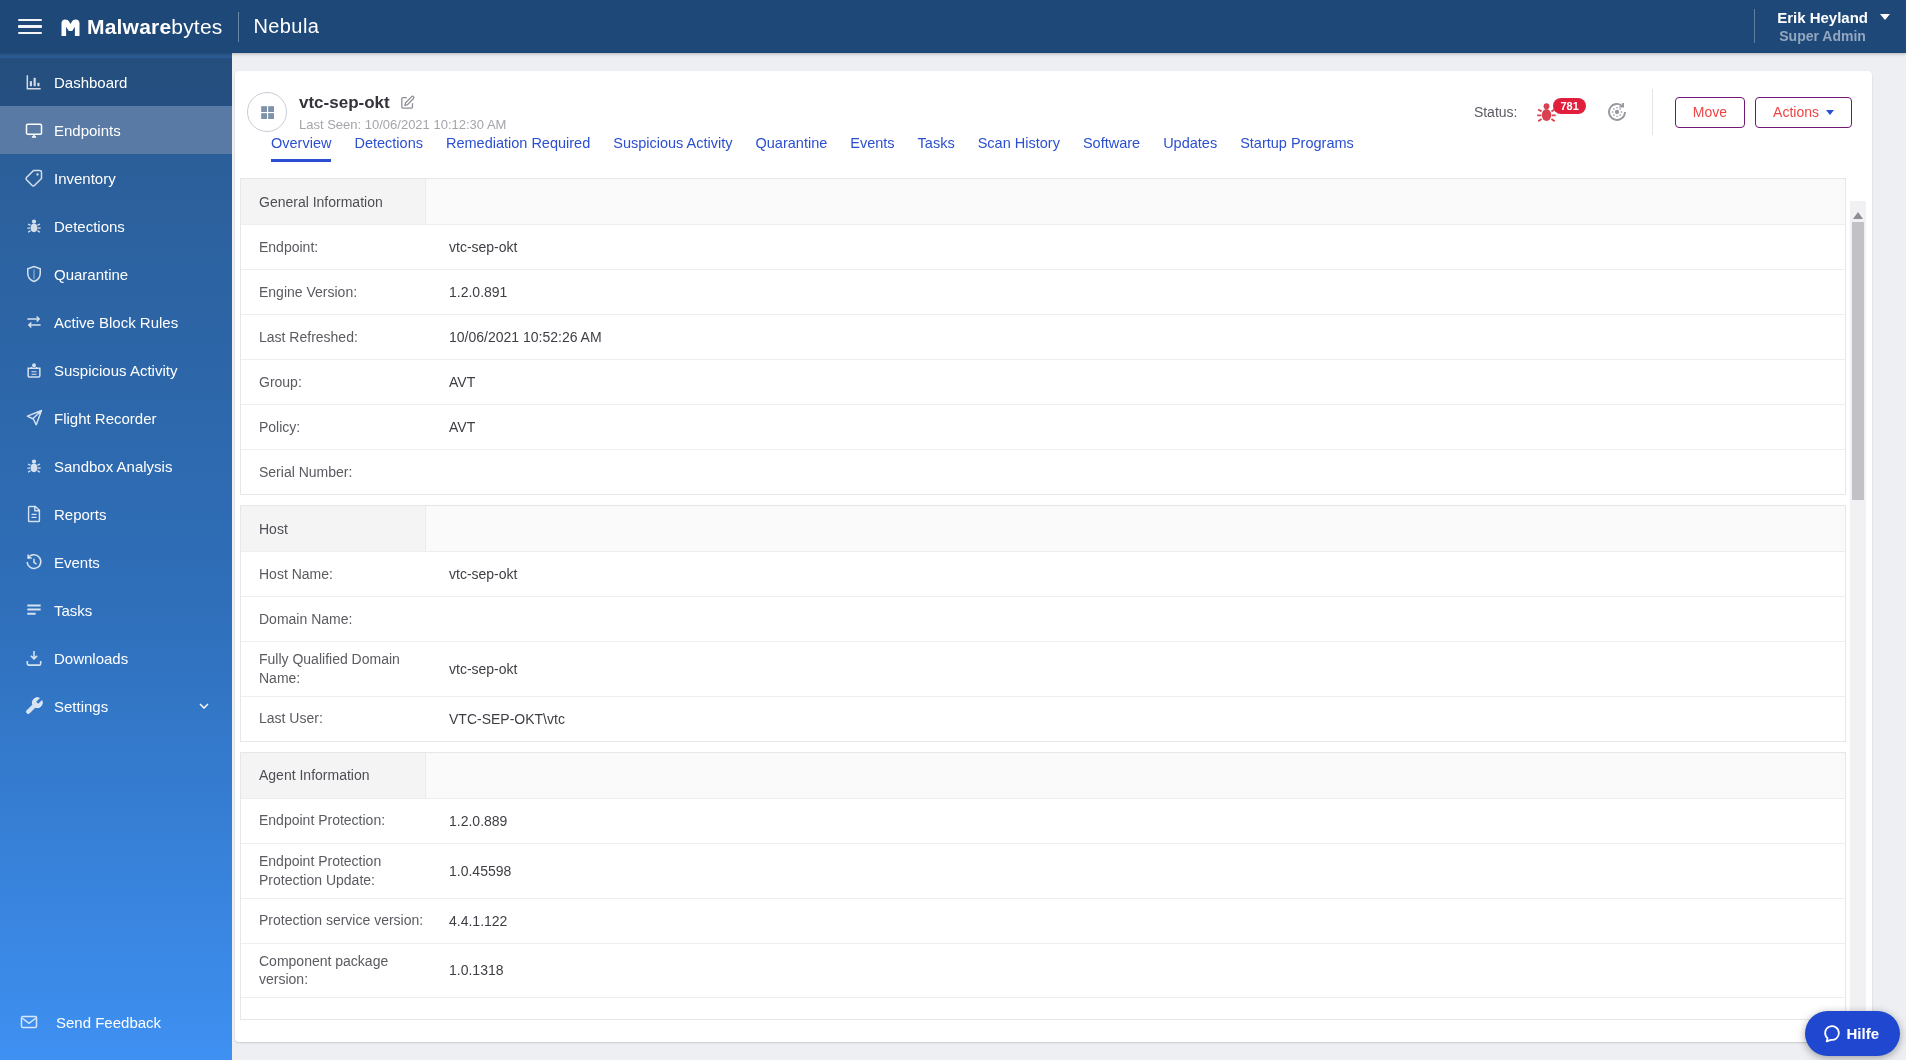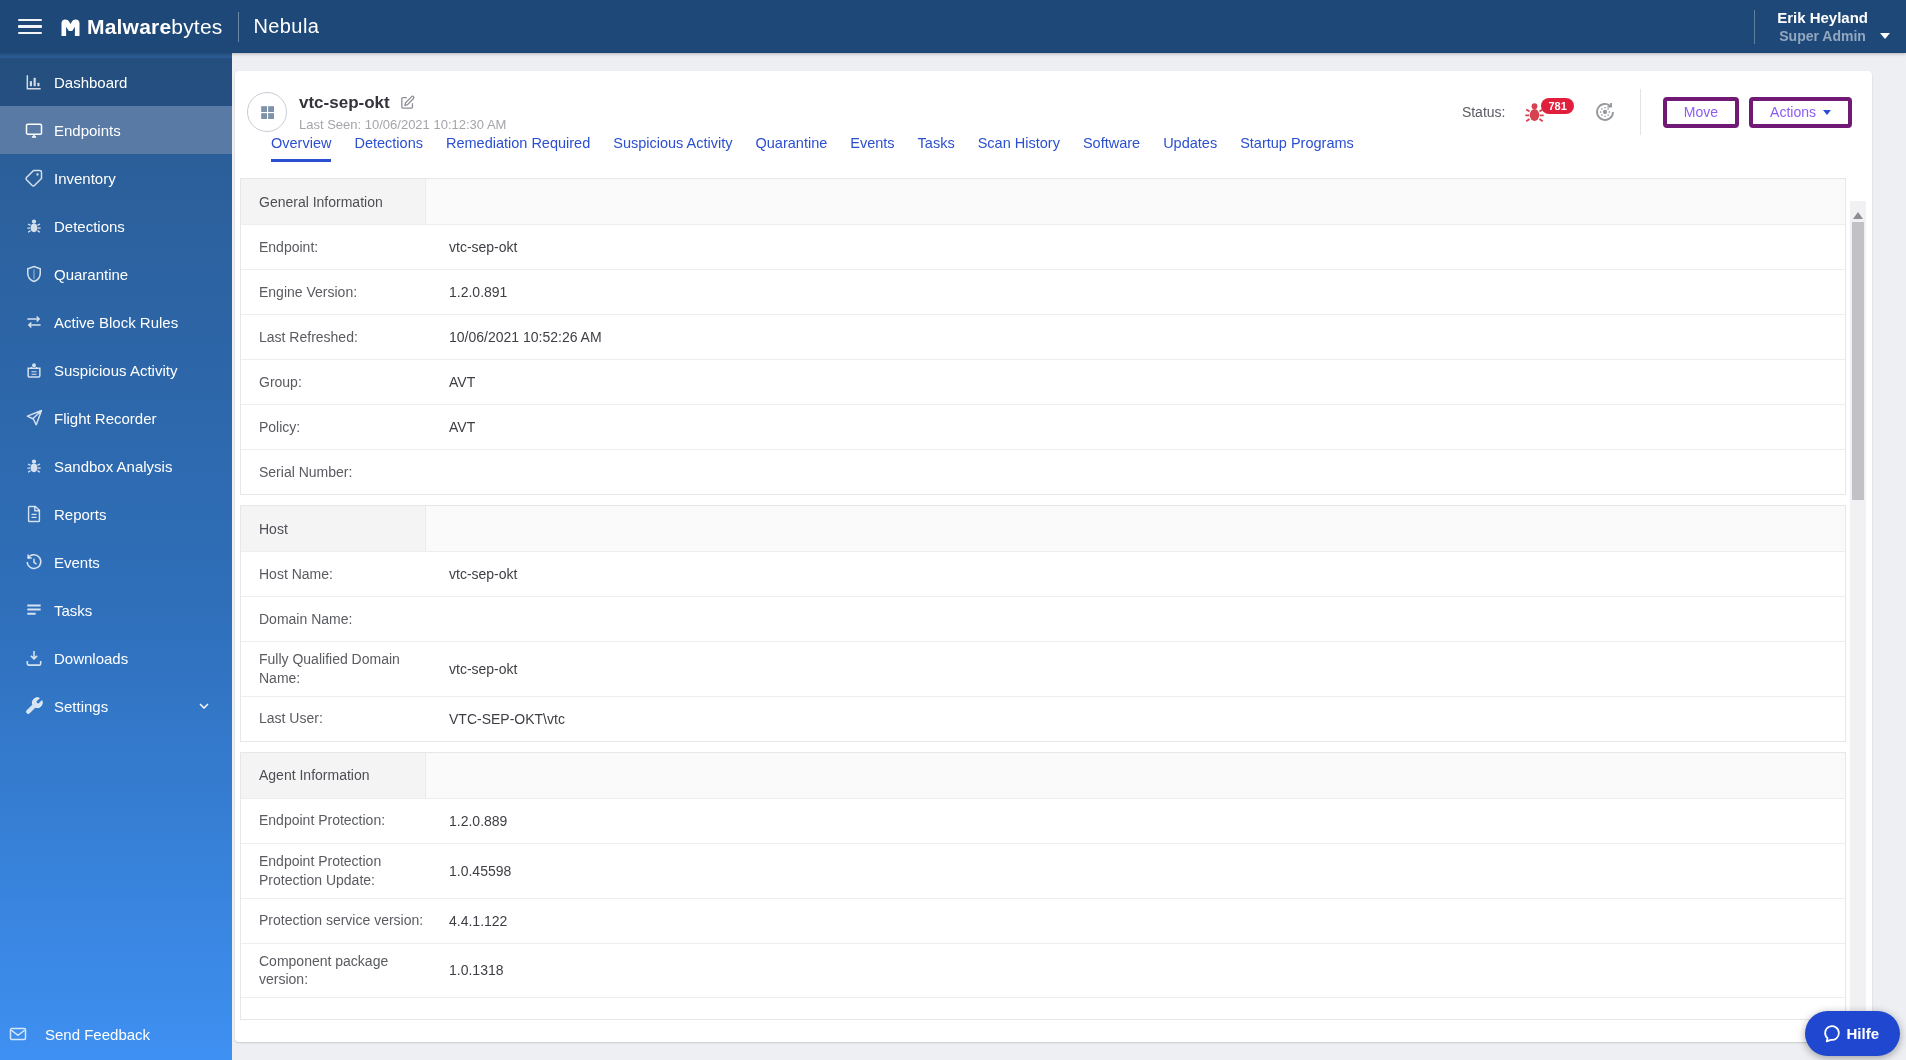--- a/index.html
+++ b/index.html
@@ -18,21 +18,21 @@
     box-shadow:0 1px 3px rgba(0,0,0,.25); z-index:10;
   }
   .hamburger { margin-left:18px; width:24px; cursor:pointer; }
   .hamburger span { display:block; height:2.5px; background:rgba(255,255,255,.95); margin:4px 0; border-radius:1px; }
   .brand { display:flex; align-items:center; margin-left:16px; }
   .brand svg { width:24px; height:24px; }
   .brand-text { color:#fff; font-size:21px; margin-left:5px; letter-spacing:.2px; }
   .brand-text b { font-weight:bold; }
   .topbar-divider { width:1px; height:30px; background:rgba(255,255,255,.35); margin:0 14px 0 16px; }
   .product-name { color:#fff; font-size:20px; font-weight:400; letter-spacing:.4px; }
-  .topbar-right { margin-left:auto; display:flex; align-items:flex-end; padding-right:16px; }
+  .topbar-right { margin-left:auto; display:flex; align-items:flex-start; padding-right:16px; }
   .user-divider { width:1px; height:34px; background:rgba(255,255,255,.30); margin-right:22px; }
   .user-block { text-align:center; margin-right:12px; cursor:pointer; }
   .user-name { color:#fff; font-size:15px; font-weight:bold; }
   .user-role { color:#93a7c0; font-size:14px; font-weight:bold; margin-top:2px; }
   .caret-down { width:0; height:0; border:5px solid transparent; border-top:6px solid #fff; margin-top:5px; cursor:pointer; }
 
   
   .sidebar {
     position:absolute; top:53px; left:0; width:232px; height:1007px;
     background:linear-gradient(180deg,#2a5b92 0%, #2f6fba 55%, #3e90f2 100%);
@@ -40,22 +40,22 @@
   }
   .nav-item {
     height:48px; display:flex; align-items:center; gap:10px;
     padding-left:24px; color:#fff; font-size:15px; cursor:pointer;
   }
   .nav-item.hovered { background:rgba(0,0,0,.14); }
   .nav-item.active  { background:#587aa5; }
   .nav-icon { width:20px; height:20px; flex:0 0 20px; }
   .nav-chevron { margin-left:auto; margin-right:20px; width:16px; height:16px; }
   .nav-footer {
-    position:absolute; bottom:0; left:0; right:0; height:52px;
-    display:flex; align-items:center; gap:17px; padding-left:8px;
+    position:absolute; bottom:12px; left:0; right:0; height:52px;
+    display:flex; align-items:center; gap:17px; padding-left:19px;
     color:#fff; font-size:15px; cursor:pointer;
   }
 
   
   .main { position:absolute; top:53px; left:220px; width:1674px; height:1007px; }
   .card {
     position:absolute; top:18px; left:15px; width:1637px; height:971px;
     background:#fff; border-radius:4px; box-shadow:0 1px 2px rgba(0,0,0,.16);
     overflow:hidden;
   }
@@ -73,22 +73,22 @@
   .head-right { margin-left:auto; display:flex; align-items:center; }
   .status-label { font-size:14px; color:#5b5c63; margin-right:16px; }
   .bug-wrap { position:relative; display:flex; align-items:center; cursor:pointer; }
   .bug-badge {
     background:#e01f3d; color:#fff; font-size:11px; font-weight:bold;
     border-radius:9px; padding:2px 7px; margin-left:-7px; margin-top:-12px;
   }
   .sync-gear { margin-left:18px; width:26px; height:26px; cursor:pointer; }
   .head-sep { width:1px; height:46px; background:#e4e4e8; margin:0 22px; }
   .btn {
-    height:31px; padding:0 17px; background:#fff; border:4px solid #701a75;
-    border-radius:4px; color:#8b5cf6; font-size:14px; font-family:inherit;
+    height:31px; padding:0 17px; background:#fff; border:1px solid #701a75;
+    border-radius:4px; color:#ef4444; font-size:14px; font-family:inherit;
     display:flex; align-items:center; gap:7px; cursor:pointer;
   }
   .btn + .btn { margin-left:10px;text-align:right; }
   .btn .caret { width:0; height:0; border:4.5px solid transparent; border-top:5.5px solid #2b4fd0; margin-top:5px; }
 
   
   .tabs { display:flex; gap:23px; margin:0 0 0 36px; }
   .tab { color:#2b4fd0; font-size:14.5px; padding-bottom:11px; position:relative; cursor:pointer; white-space:nowrap; }
   .tab.active::after { content:""; position:absolute; left:0; right:0; bottom:0; height:3px; background:#2b4fd0; }
 

